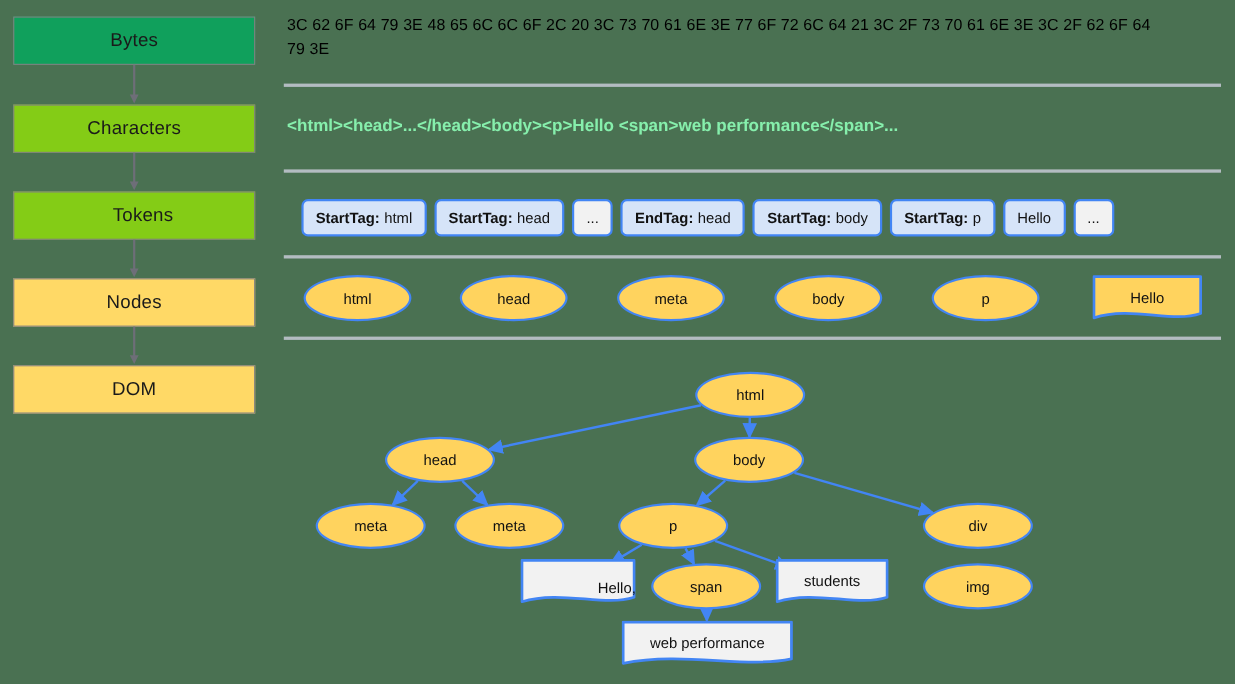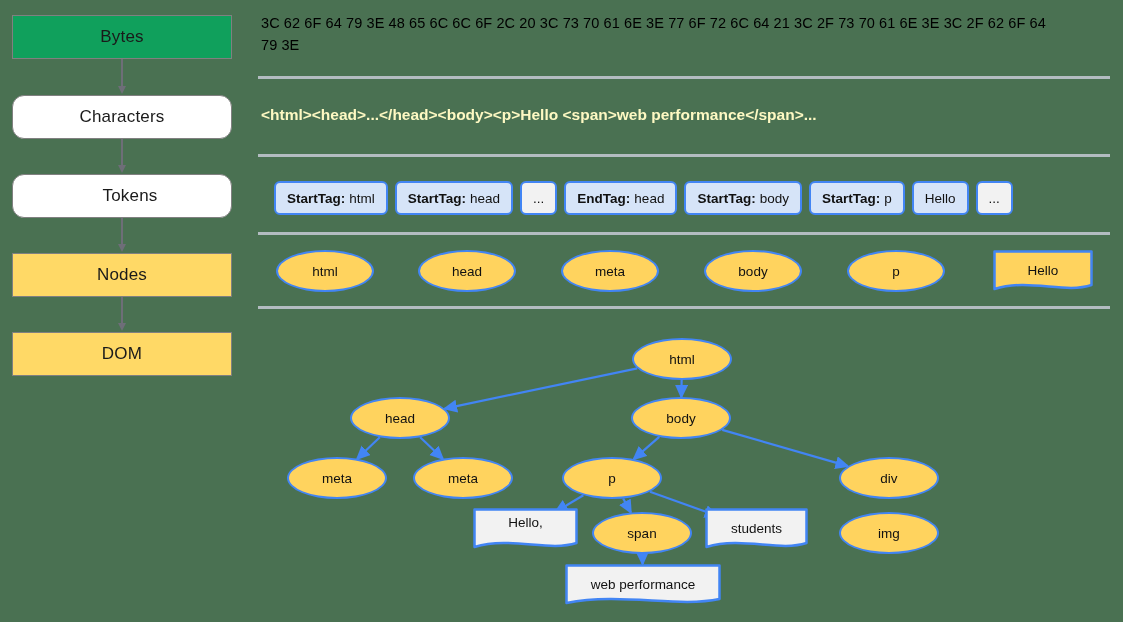--- a/index.html
+++ b/index.html
@@ -31,21 +31,21 @@
     box-sizing: border-box;
     border: 1px solid #808080;
     display: flex;
     align-items: center;
     justify-content: center;
     font-size: 17px;
     color: #1a1a1a;
     letter-spacing: 0.2px;
   }
   .pipe-box.green  { background: #10a05c; }
-  .pipe-box.blue   { background: #ffffff; border-radius: 12px; }
+  .pipe-box.blue   { background: #84cc16; }
   .pipe-box.yellow { background: #ffd966; }
 
   .pipe-arrow {
     position: absolute;
     left: 118px;
     width: 8px;
   }
   .pipe-arrow .shaft {
     position: absolute;
     left: 3px;
@@ -88,21 +88,21 @@
     line-height: 22px;
     color: #000000;
     letter-spacing: 0.1px;
   }
   .chars-text {
     position: absolute;
     left: 11px;
     top: 106px;
     font-size: 15.5px;
     font-weight: bold;
-    color: #fef9c3;
+    color: #86efac;
     letter-spacing: 0px;
   }
 
   
   #tokens {
     position: absolute;
     left: 8px;
     top: 181px;
     height: 34px;
     display: flex;
@@ -352,21 +352,21 @@
     <div class="tnode oval" style="left: 562px; top: 147px; width: 100px; height: 42px;">
       <span>p</span>
     </div>
     <div class="tnode oval" style="left: 839px; top: 147px; width: 100px; height: 42px;">
       <span>div</span>
     </div>
     <div class="tnode doc" style="left: 473px; top: 198px; width: 105px; height: 44px;">
       <svg width="105" height="44" viewBox="0 0 105 44">
         <path d="M1.5 1.5 H103.5 V35 C75.6 44, 37.8 28, 1.5 39 Z" fill="#f2f2f2" stroke="#4285f4" stroke-width="2.5" stroke-linejoin="round"></path>
       </svg>
-      <div class="doc-label" style="margin-top: 7px;">Hello,</div>
+      <div class="doc-label" style="margin-top: 19px; text-align: right;">Hello,</div>
     </div>
     <div class="tnode oval" style="left: 592px; top: 202px; width: 100px; height: 42px; text-align: right;">
       <span>span</span>
     </div>
     <div class="tnode doc" style="left: 705px; top: 198px; width: 103px; height: 44px;">
       <svg width="103" height="44" viewBox="0 0 103 44">
         <path d="M1.5 1.5 H101.5 V35 C74.16 44, 37.08 28, 1.5 39 Z" fill="#f2f2f2" stroke="#4285f4" stroke-width="2.5" stroke-linejoin="round"></path>
       </svg>
       <div class="doc-label" style="margin-top: 13px;">students</div>
     </div>

